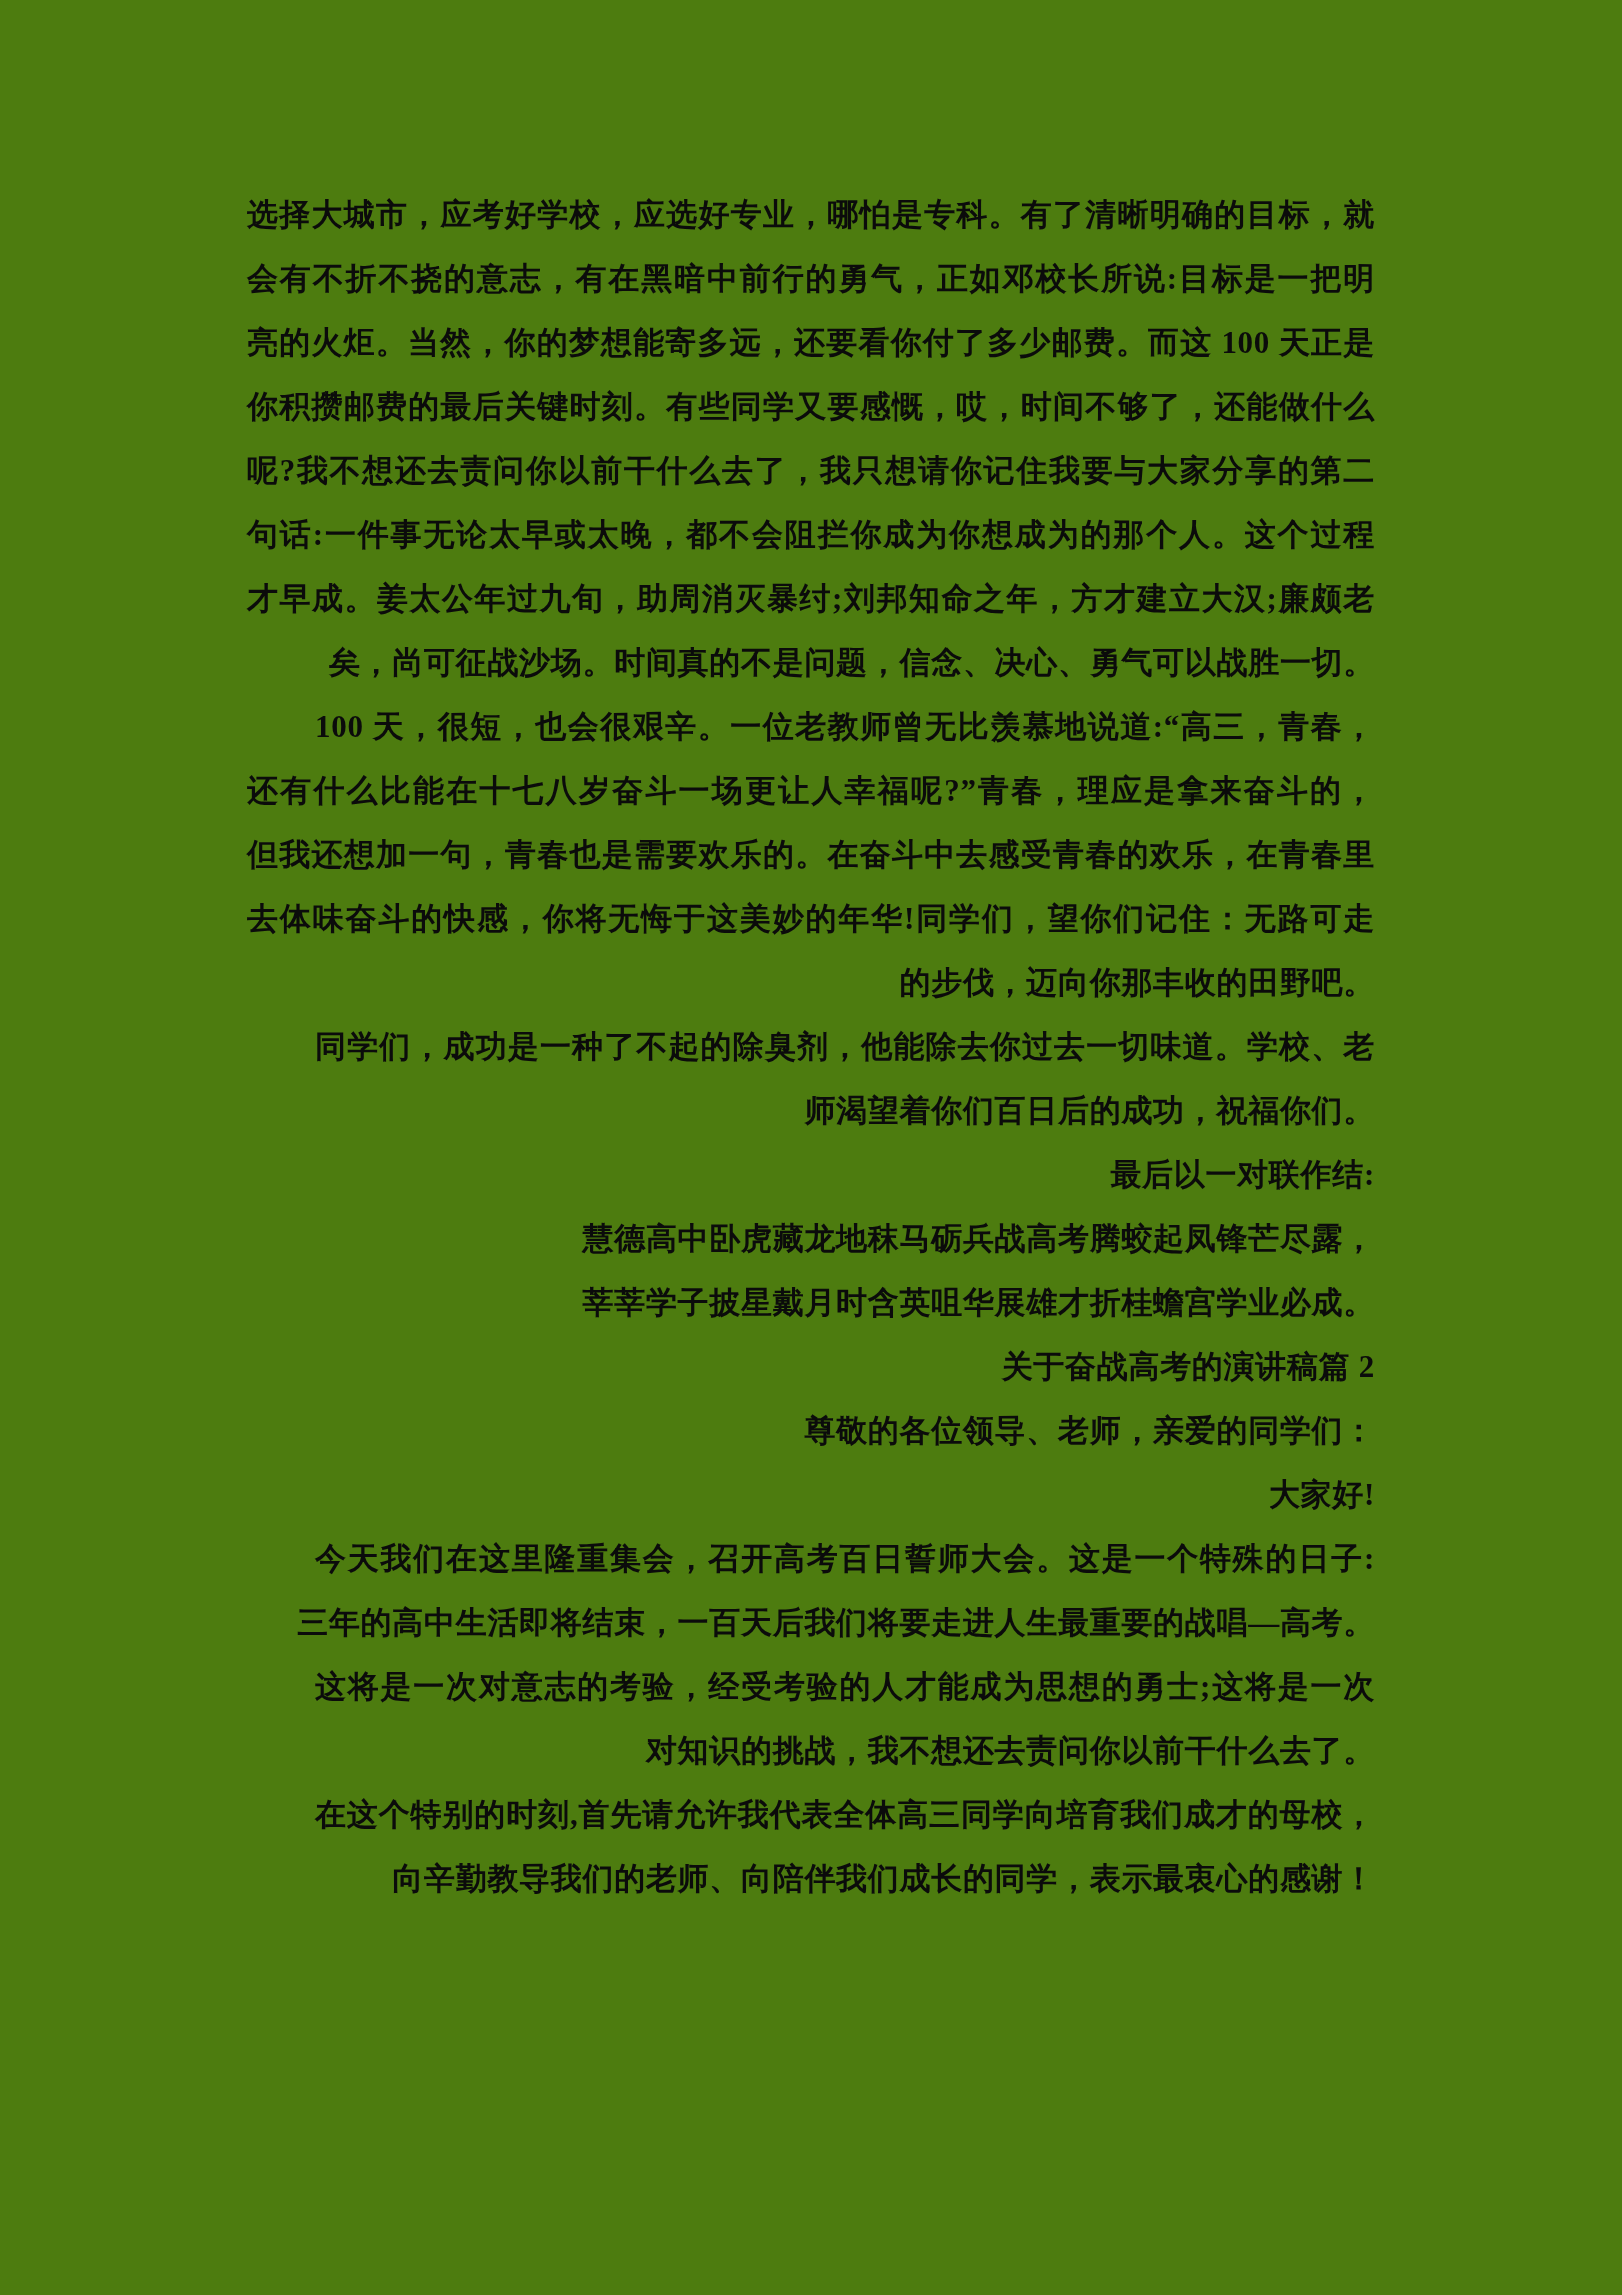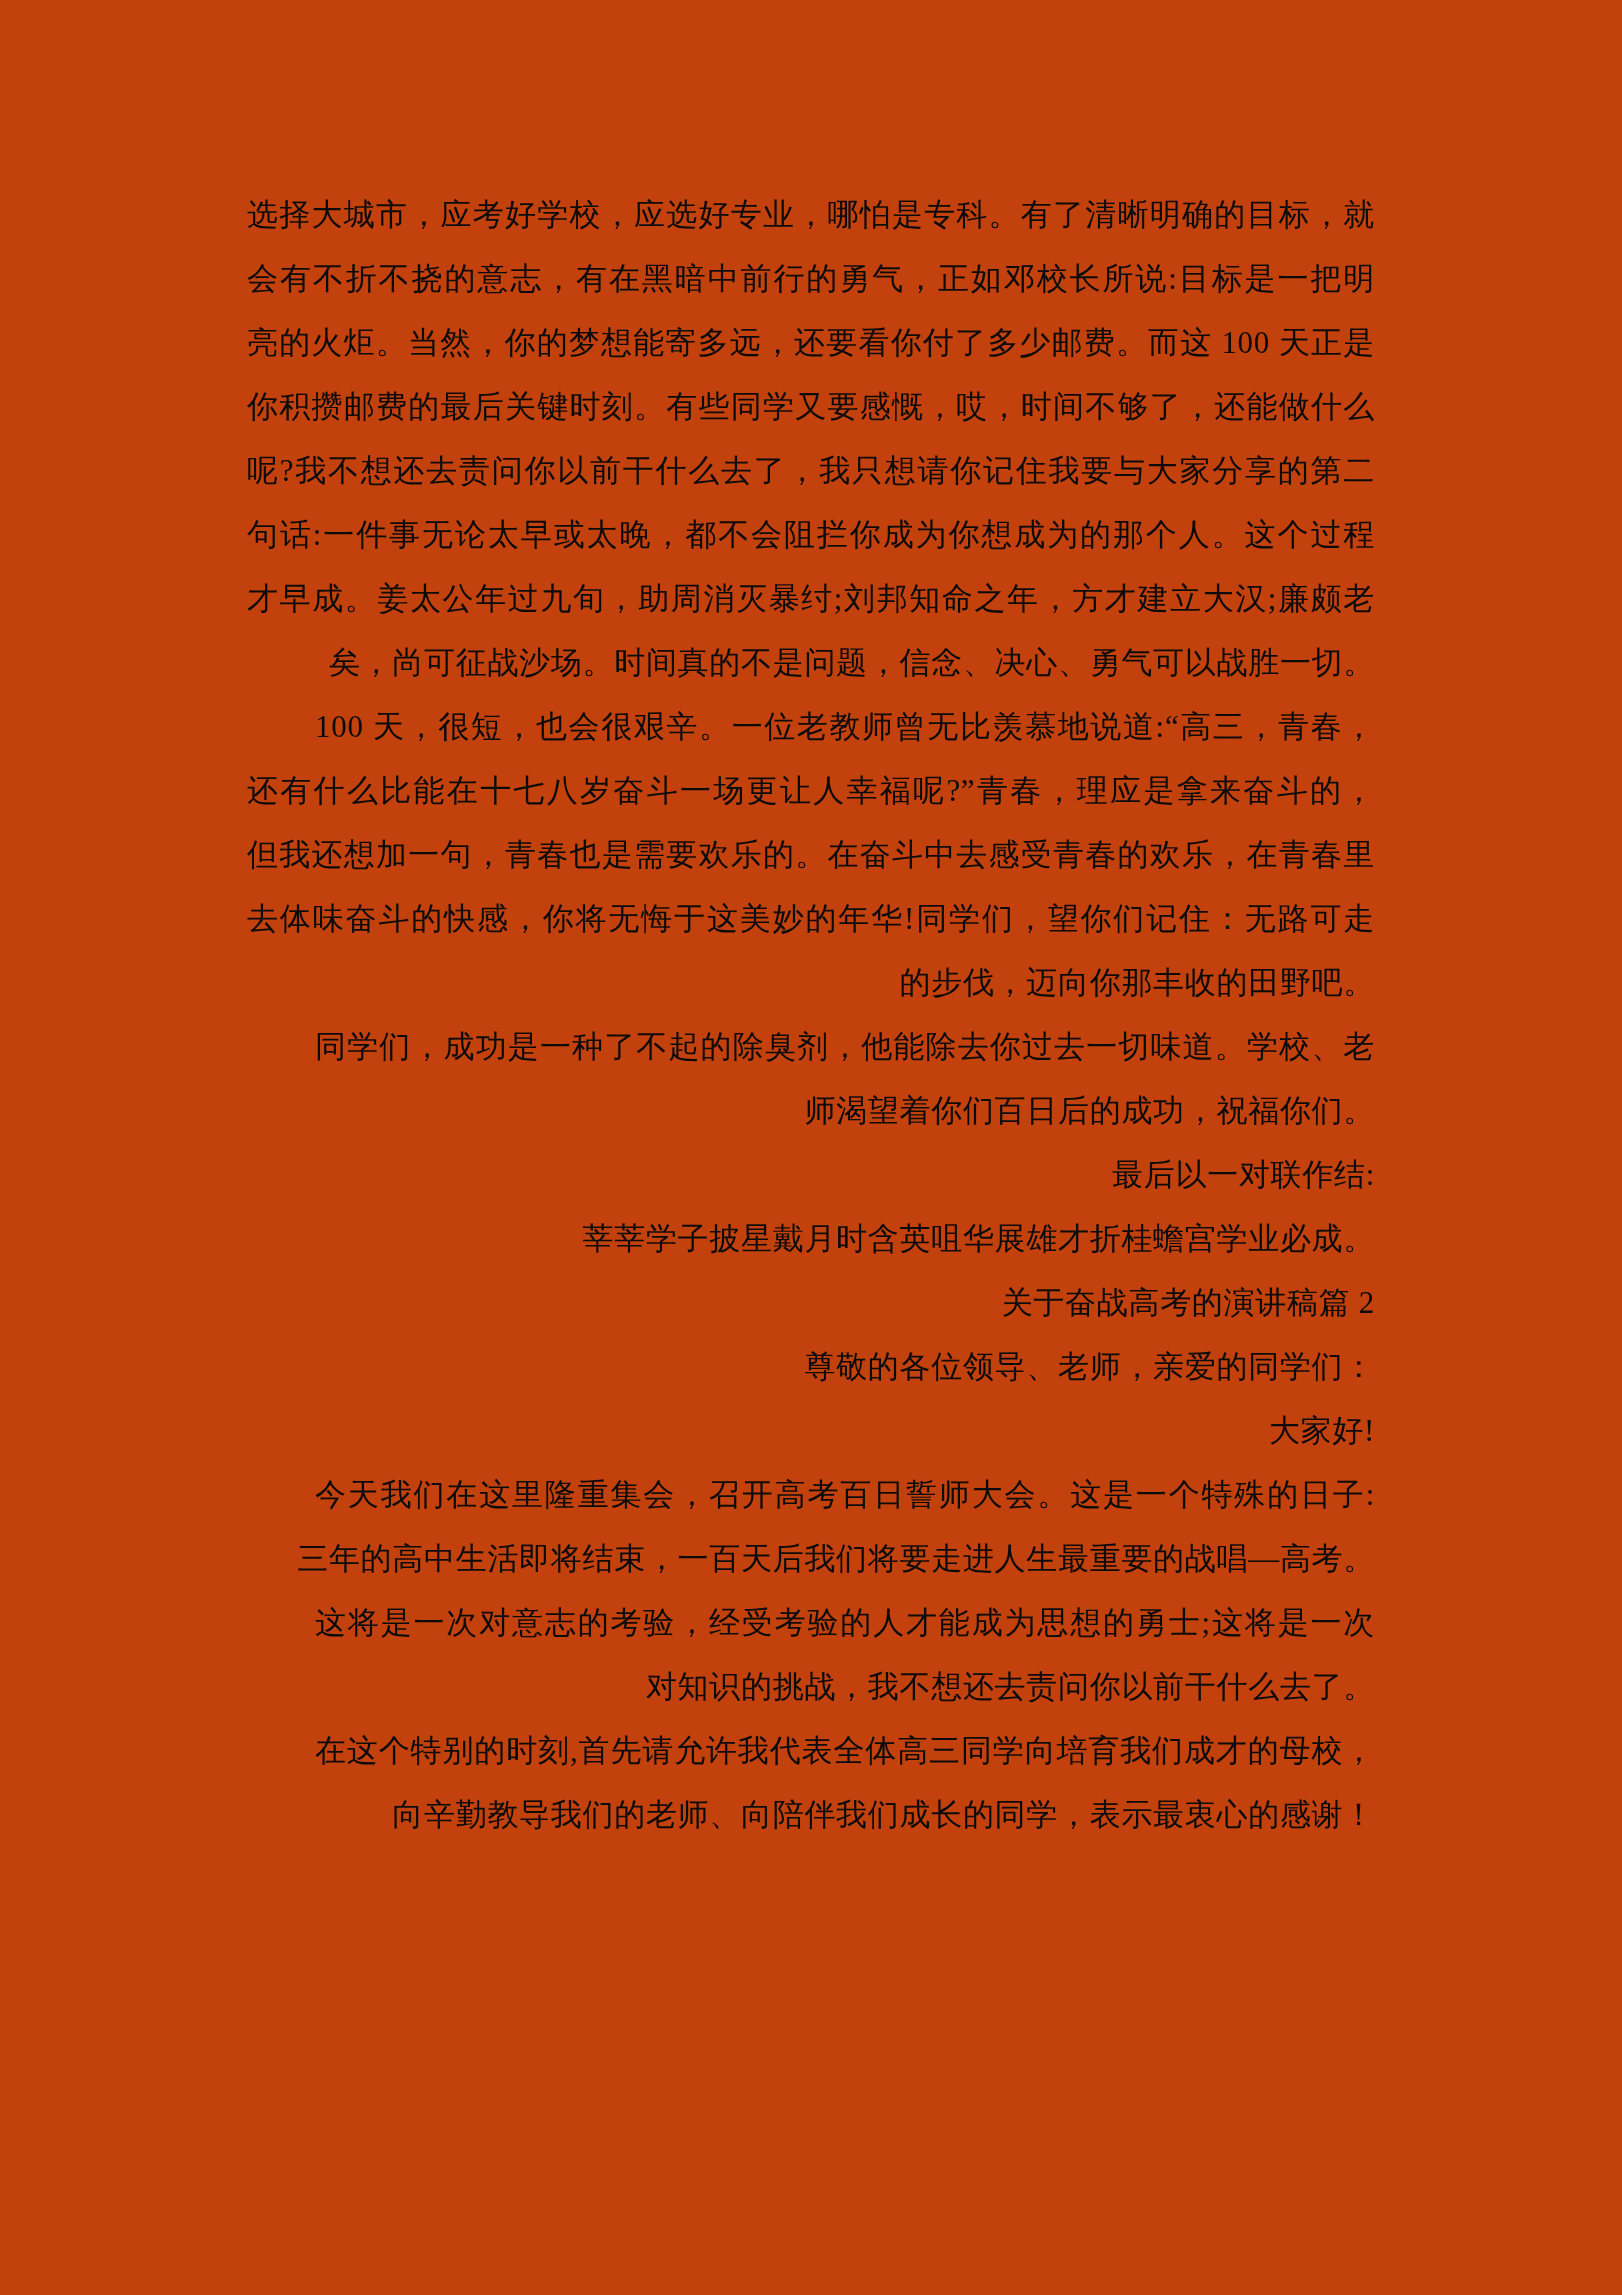--- a/index.html
+++ b/index.html
@@ -36,38 +36,39 @@
     text-align: justify;
     text-align-last: justify;
   }
   .line.indent {
     text-indent: 68px;
   }
 </style>
 </head>
 <body>
 
-<div class="page" style="background: #c2410c;">
+<div class="page" style="background: #4d7c0f; font-weight: bold;">
   <div class="text-block" style="color: rgb(11, 11, 11);">
       <div class="line just">选择大城市，应考好学校，应选好专业，哪怕是专科。有了清晰明确的目标，就</div>
       <div class="line just">会有不折不挠的意志，有在黑暗中前行的勇气，正如邓校长所说:目标是一把明</div>
       <div class="line just">亮的火炬。当然，你的梦想能寄多远，还要看你付了多少邮费。而这 100 天正是</div>
       <div class="line just">你积攒邮费的最后关键时刻。有些同学又要感慨，哎，时间不够了，还能做什么</div>
       <div class="line just">呢?我不想还去责问你以前干什么去了，我只想请你记住我要与大家分享的第二</div>
       <div class="line just">句话:一件事无论太早或太晚，都不会阻拦你成为你想成为的那个人。这个过程</div>
       <div class="line just">才早成。姜太公年过九旬，助周消灭暴纣;刘邦知命之年，方才建立大汉;廉颇老</div>
       <div class="line">矣，尚可征战沙场。时间真的不是问题，信念、决心、勇气可以战胜一切。</div>
       <div class="line indent just">100 天，很短，也会很艰辛。一位老教师曾无比羡慕地说道:“高三，青春，</div>
       <div class="line just">还有什么比能在十七八岁奋斗一场更让人幸福呢?”青春，理应是拿来奋斗的，</div>
       <div class="line just">但我还想加一句，青春也是需要欢乐的。在奋斗中去感受青春的欢乐，在青春里</div>
       <div class="line just">去体味奋斗的快感，你将无悔于这美妙的年华!同学们，望你们记住：无路可走</div>
       <div class="line">的步伐，迈向你那丰收的田野吧。</div>
       <div class="line indent just">同学们，成功是一种了不起的除臭剂，他能除去你过去一切味道。学校、老</div>
       <div class="line">师渴望着你们百日后的成功，祝福你们。</div>
       <div class="line indent">最后以一对联作结:</div>
+      <div class="line indent">慧德高中卧虎藏龙地秣马砺兵战高考腾蛟起凤锋芒尽露，</div>
       <div class="line indent">莘莘学子披星戴月时含英咀华展雄才折桂蟾宫学业必成。</div>
       <div class="line indent">关于奋战高考的演讲稿篇 2</div>
       <div class="line indent">尊敬的各位领导、老师，亲爱的同学们：</div>
       <div class="line indent">大家好!</div>
       <div class="line indent just">今天我们在这里隆重集会，召开高考百日誓师大会。这是一个特殊的日子:</div>
       <div class="line">三年的高中生活即将结束，一百天后我们将要走进人生最重要的战唱—高考。</div>
       <div class="line indent just">这将是一次对意志的考验，经受考验的人才能成为思想的勇士;这将是一次</div>
       <div class="line">对知识的挑战，我不想还去责问你以前干什么去了。</div>
       <div class="line indent just">在这个特别的时刻,首先请允许我代表全体高三同学向培育我们成才的母校，</div>
       <div class="line">向辛勤教导我们的老师、向陪伴我们成长的同学，表示最衷心的感谢！</div>

